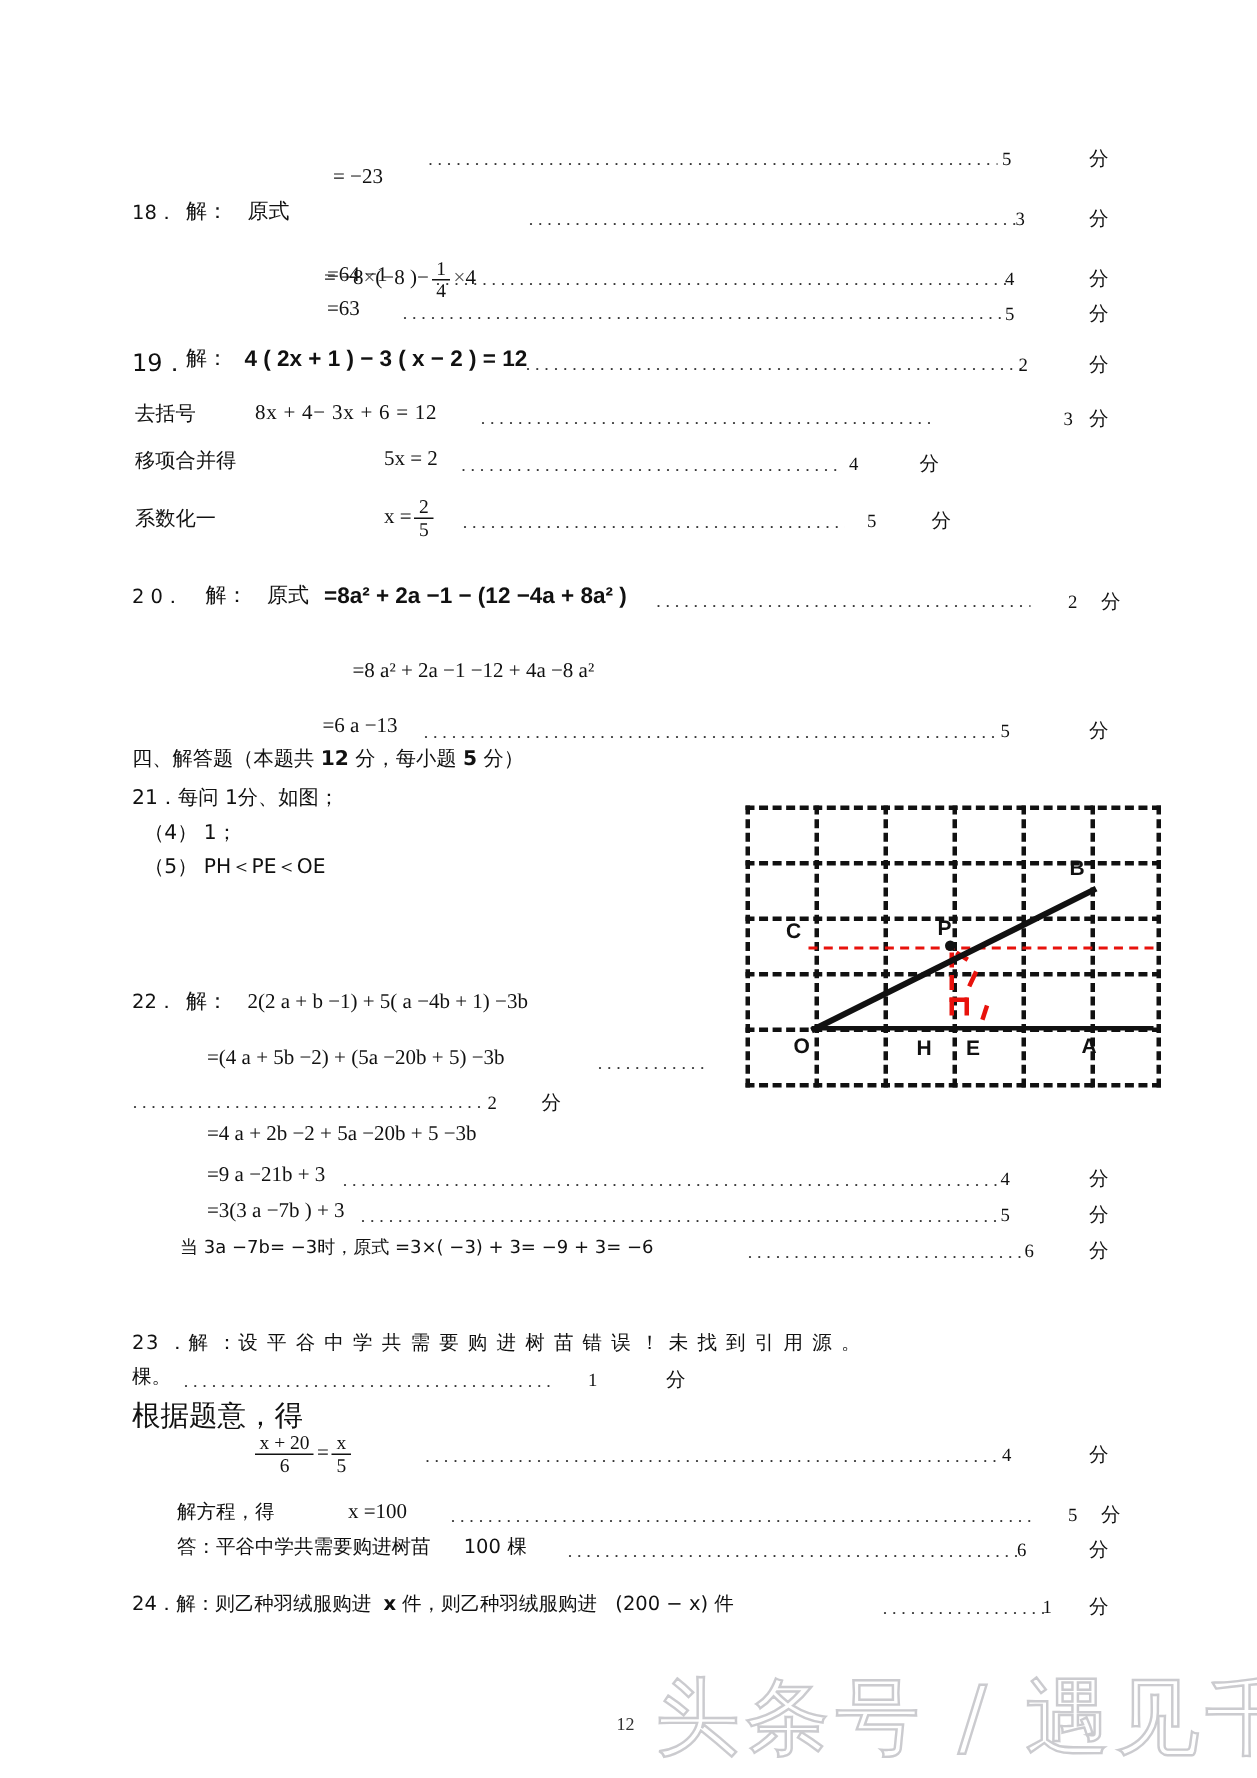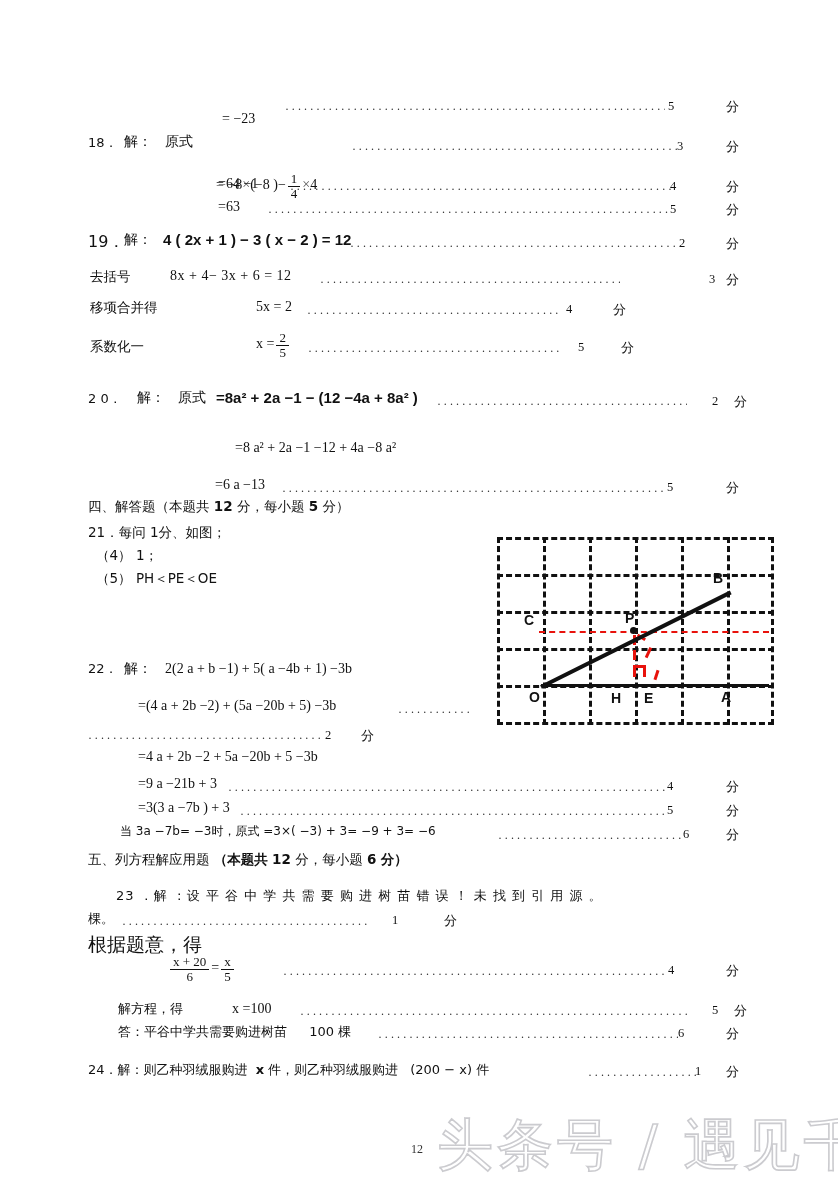--- a/index.html
+++ b/index.html
@@ -175,21 +175,21 @@
     <div class="dlabel" style="left:32px;top:152px;">O</div>
     <div class="dlabel" style="left:114px;top:153px;">H</div>
     <div class="dlabel" style="left:147px;top:153px;">E</div>
     <div class="dlabel" style="left:224px;top:152px;">A</div>
   </div>
 
   <div class="ln cjk" style="left:88px;top:662px;font-size:13px;">22．</div>
   <div class="ln cjk" style="left:124px;top:661px;font-size:14px;">解：</div>
   <div class="ln math" style="left:165px;top:662px;">2(2 a + b −1) + 5( a −4b + 1) −3b</div>
 
-  <div class="ln math" style="left:138px;top:699px;">=(4 a + 2b −2) + (5a −20b + 5) −3b</div>
+  <div class="ln math" style="left:138px;top:699px;">=(4 a + 5b −2) + (5a −20b + 5) −3b</div>
   <div class="ln leader" style="left:398px;top:706px;width:72px;">··············</div>
   <div class="ln leader" style="left:88px;top:732px;width:235px;">···············································</div>
   <div class="ln score" style="left:325px;top:729px;">2</div>
   <div class="ln fen" style="left:361px;top:729px;">分</div>
 
   <div class="ln math" style="left:138px;top:750px;">=4 a + 2b −2 + 5a −20b + 5 −3b</div>
 
   <div class="ln math" style="left:138px;top:777px;">=9 a −21b + 3</div>
   <div class="ln leader" style="left:228px;top:784px;width:440px;">····························································································</div>
   <div class="ln score" style="left:667px;top:780px;">4</div>
@@ -198,30 +198,22 @@
   <div class="ln math" style="left:138px;top:801px;">=3(3 a −7b ) + 3</div>
   <div class="ln leader" style="left:240px;top:808px;width:428px;">····························································································</div>
   <div class="ln score" style="left:667px;top:804px;">5</div>
   <div class="ln fen" style="left:726px;top:804px;">分</div>
 
   <div class="ln cjk" style="left:120px;top:825px;font-size:12px;">当 3a −7b= −3时，原式 =3×( −3) + 3= −9 + 3= −6</div>
   <div class="ln leader" style="left:498px;top:832px;width:185px;">·······························</div>
   <div class="ln score" style="left:683px;top:828px;">6</div>
   <div class="ln fen" style="left:726px;top:828px;">分</div>
 
-  <div class="ln cjk" style="left:88px;top:853px;font-size:13.5px;">
-    <span>五、列方程解应用题</span>
-    <span style="font-weight:bold;">（本题共</span>
-    <span style="font-weight:bold;">12</span>
-    <span>分，每小题</span>
-    <span style="font-weight:bold;">6</span>
-    <span style="font-weight:bold;">分）</span>
-  </div>
-
-  <div class="ln cjk" style="left:88px;top:889px;font-size:13px;letter-spacing:1px;margin-left:28px;">
+
+  <div class="ln cjk" style="left:88px;top:889px;font-size:13px;letter-spacing:1px;">
     <span>23 ．</span><span>解 ：</span><span>设 平 谷 中 学 共 需 要 购 进 树 苗 错 误 ！ 未 找 到 引 用 源 。</span>
   </div>
   <div class="ln cjk" style="left:88px;top:912px;font-size:13px;">棵。</div>
   <div class="ln leader" style="left:122px;top:918px;width:268px;">········································</div>
   <div class="ln score" style="left:392px;top:914px;">1</div>
   <div class="ln fen" style="left:444px;top:914px;">分</div>
 
   <div class="ln cjk" style="left:88px;top:935px;font-size:19px;">根据题意，得</div>
 
   <div class="ln math" style="left:168px;top:955px;">

